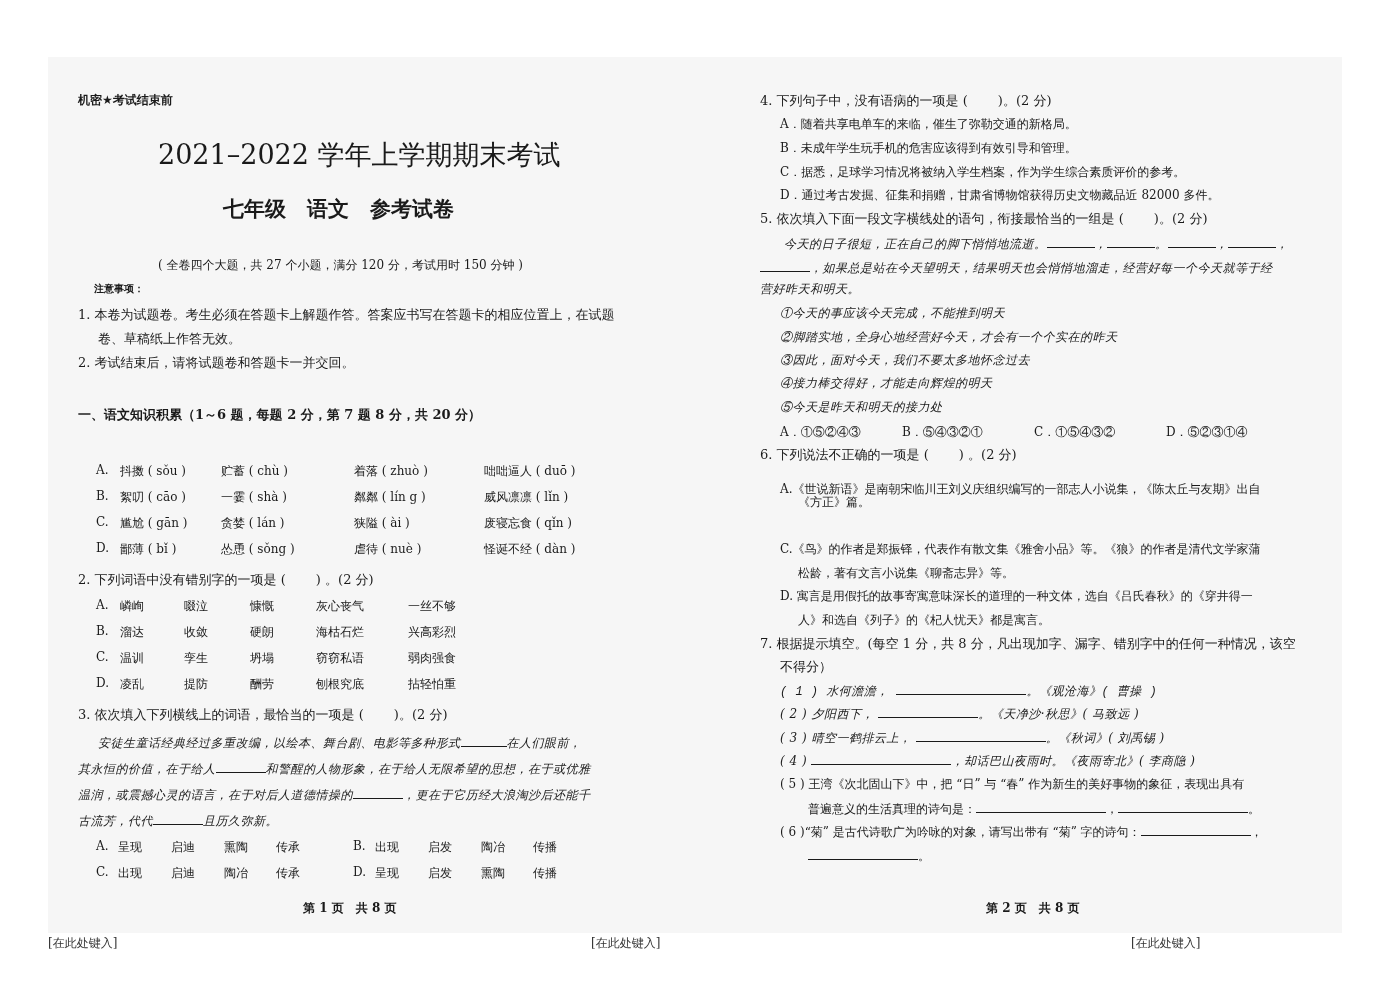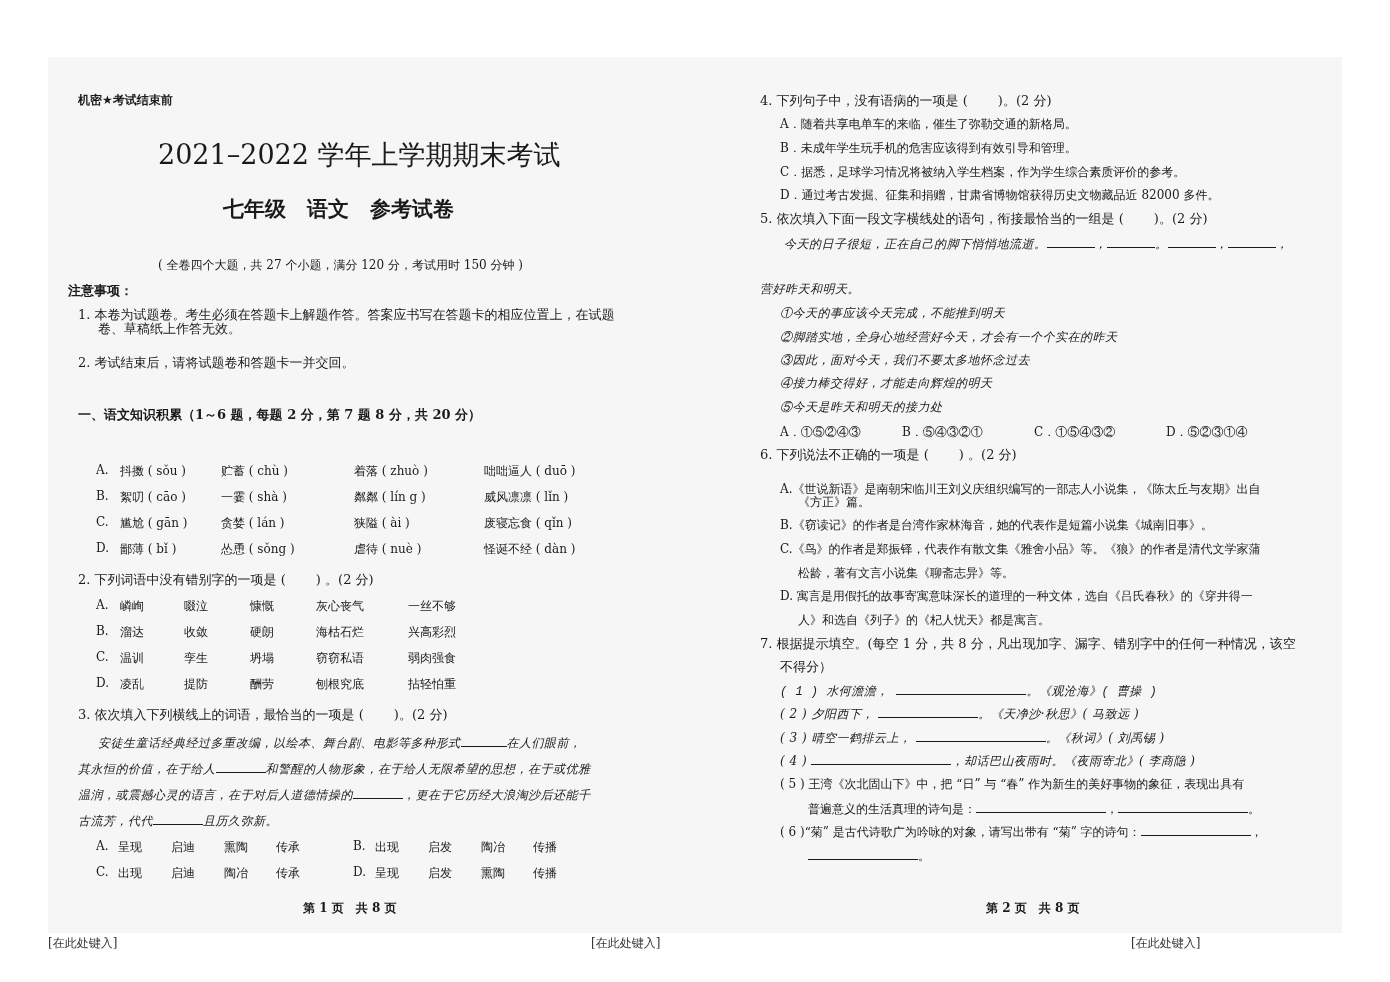--- a/index.html
+++ b/index.html
@@ -12,21 +12,21 @@
     background: #f6f6f6;
   }
   .page { position: absolute; top: 0; height: 876px; }
   .page-left { left: 0; width: 640px; }
   .page-right { left: 700px; width: 594px; }
   .abs { position: absolute; white-space: nowrap; }
   .confidential { left: 30px; top: 35px; font-size: 12px; font-weight: bold; font-family: "DejaVu Sans", sans-serif; }
   .main-title { left: 110px; top: 80px; font-size: 27px; letter-spacing: 0px; }
   .sub-title { left: 175px; top: 138px; font-size: 21px; font-weight: bold; word-spacing: 8px; }
   .exam-info { left: 110px; top: 200px; font-size: 12px; }
-  .notice-head { left: 20px; top: 225px; font-size: 13px; font-weight: bold; }
+  .notice-head { left: 46px; top: 225px; font-size: 10px; font-weight: bold; }
   .line { font-size: 13px; }
   .small { font-size: 12px; }
   .hand { font-size: 12px; font-family: "DejaVu Serif", serif; font-style: italic; letter-spacing: 0.5px; }
   .blank { display: inline-block; border-bottom: 1px solid #1a1a1a; height: 12px; vertical-align: baseline; }
   .opt-row { position: absolute; font-size: 12px; }
   .opt-row span { position: absolute; white-space: nowrap; }
   .pagenum { font-size: 12px; font-weight: bold; }
   .footer-ph { position: absolute; top: 935px; font-size: 12px; color: #333; font-family: "DejaVu Serif", serif; }
   .bold { font-weight: bold; }
 </style>
@@ -36,21 +36,21 @@
 <div class="scan">
 
   <div class="page page-left">
     <div class="abs confidential">机密★考试结束前</div>
     <div class="abs main-title">2021–2022 学年上学期期末考试</div>
     <div class="abs sub-title">七年级　语文　参考试卷</div>
     <div class="abs exam-info">( 全卷四个大题，共 27 个小题，满分 120 分，考试用时 150 分钟 )</div>
 
     <div class="abs notice-head">注意事项：</div>
     <div class="abs line" style="left:30px;top:249px;">1.  本卷为试题卷。考生必须在答题卡上解题作答。答案应书写在答题卡的相应位置上，在试题</div>
-    <div class="abs line" style="left:50px;top:263px;text-align:center;">卷、草稿纸上作答无效。</div>
+    <div class="abs line" style="left:50px;top:273px;text-align:center;">卷、草稿纸上作答无效。</div>
     <div class="abs line" style="left:30px;top:297px;">2.  考试结束后，请将试题卷和答题卡一并交回。</div>
 
     <div class="abs line bold" style="left:30px;top:349px;">一、语文知识积累（1～6 题，每题 2 分，第 7 题 8 分，共 20 分）</div>
 
     <div class="opt-row" style="left:48px;top:406px;">
       <span style="left:0">A.</span>
       <span style="left:24px">抖擞 ( sǒu )</span>
       <span style="left:125px">贮蓄 ( chù )</span>
       <span style="left:258px">着落 ( zhuò )</span>
       <span style="left:388px">咄咄逼人 ( duō )</span>
@@ -160,38 +160,40 @@
 
     <div class="abs line" style="left:12px;top:35px;">4.  下列句子中，没有语病的一项是 (　　 )。(2 分)</div>
     <div class="abs small" style="left:32px;top:59px;">A．随着共享电单车的来临，催生了弥勒交通的新格局。</div>
     <div class="abs small" style="left:32px;top:83px;">B．未成年学生玩手机的危害应该得到有效引导和管理。</div>
     <div class="abs small" style="left:32px;top:107px;">C．据悉，足球学习情况将被纳入学生档案，作为学生综合素质评价的参考。</div>
     <div class="abs small" style="left:32px;top:130px;">D．通过考古发掘、征集和捐赠，甘肃省博物馆获得历史文物藏品近 82000 多件。</div>
 
     <div class="abs line" style="left:12px;top:153px;">5.  依次填入下面一段文字横线处的语句，衔接最恰当的一组是 (　　 )。(2 分)</div>
     <div class="abs hand" style="left:36px;top:178px;">
       <span>今天的日子很短，正在自己的脚下悄悄地流逝。</span><span class="blank" style="width:48px"></span>，<span class="blank" style="width:48px"></span>。<span class="blank" style="width:48px"></span>，<span class="blank" style="width:48px"></span>，
+    </div>
+    <div class="abs hand" style="left:12px;top:202px;">
+      <span class="blank" style="width:50px"></span><span>，如果总是站在今天望明天，结果明天也会悄悄地溜走，经营好每一个今天就等于经</span>
     </div>
     <div class="abs hand" style="left:12px;top:224px;">营好昨天和明天。</div>
     <div class="abs hand" style="left:32px;top:248px;">①今天的事应该今天完成，不能推到明天</div>
     <div class="abs hand" style="left:32px;top:272px;">②脚踏实地，全身心地经营好今天，才会有一个个实在的昨天</div>
     <div class="abs hand" style="left:32px;top:295px;">③因此，面对今天，我们不要太多地怀念过去</div>
     <div class="abs hand" style="left:32px;top:318px;">④接力棒交得好，才能走向辉煌的明天</div>
     <div class="abs hand" style="left:32px;top:342px;">⑤今天是昨天和明天的接力处</div>
     <div class="opt-row" style="left:32px;top:367px;">
       <span style="left:0">A．①⑤②④③</span>
       <span style="left:122px">B．⑤④③②①</span>
       <span style="left:254px">C．①⑤④③②</span>
       <span style="left:386px">D．⑤②③①④</span>
     </div>
 
     <div class="abs line" style="left:12px;top:389px;">6.  下列说法不正确的一项是 (　　 ) 。(2 分)</div>
     <div class="abs small" style="left:32px;top:424px;">A.《世说新语》是南朝宋临川王刘义庆组织编写的一部志人小说集，《陈太丘与友期》出自</div>
     <div class="abs small" style="left:50px;top:437px;">《方正》篇。</div>
-    <div class="abs small" style="left:32px;top:460px;">B.《窃读记》的作者是台湾作家林海音，她的代表作是短篇小说集《城南旧事》。</div>
     <div class="abs small" style="left:32px;top:484px;">C.《鸟》的作者是郑振铎，代表作有散文集《雅舍小品》等。《狼》的作者是清代文学家蒲</div>
     <div class="abs small" style="left:50px;top:508px;">松龄，著有文言小说集《聊斋志异》等。</div>
     <div class="abs small" style="left:32px;top:531px;">D.  寓言是用假托的故事寄寓意味深长的道理的一种文体，选自《吕氏春秋》的《穿井得一</div>
     <div class="abs small" style="left:50px;top:555px;">人》和选自《列子》的《杞人忧天》都是寓言。</div>
 
     <div class="abs line" style="left:12px;top:578px;">7.  根据提示填空。(每空 1 分，共 8 分，凡出现加字、漏字、错别字中的任何一种情况，该空</div>
     <div class="abs line" style="left:32px;top:601px;">不得分）</div>
     <div class="abs hand" style="left:32px;top:625px;font-family:Liberation Mono, monospace;">
       <span>( 1 )</span> <span>水何澹澹，</span> <span class="blank" style="width:130px"></span><span>。《观沧海》( 曹操 )</span>
     </div>

